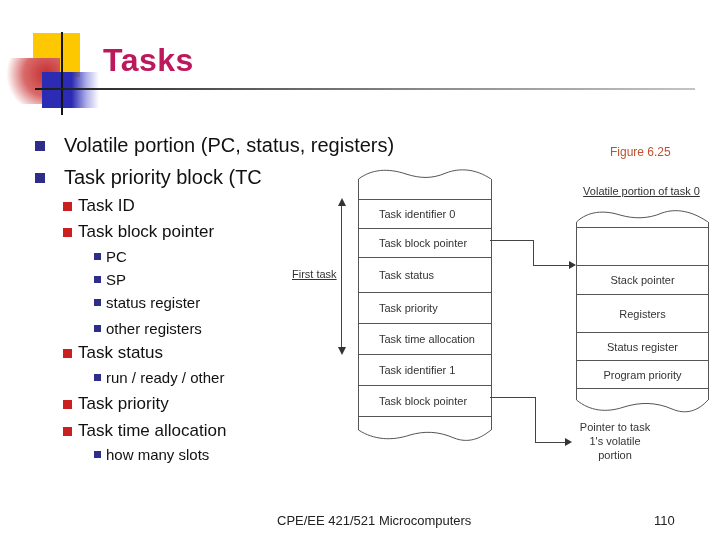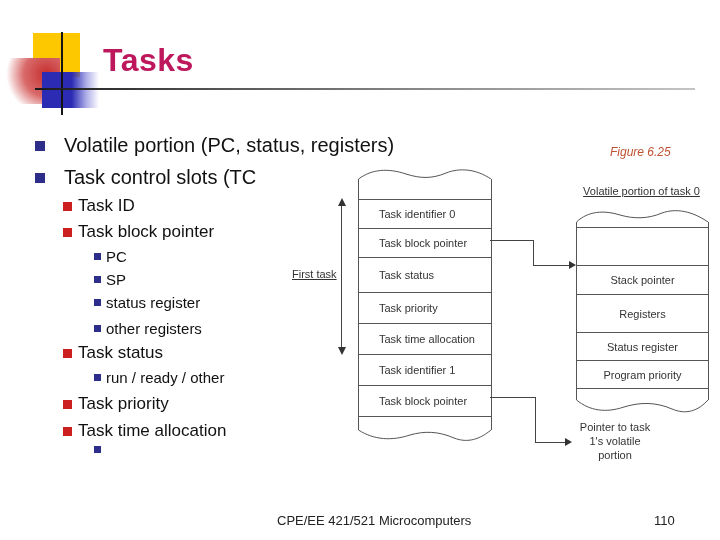--- a/index.html
+++ b/index.html
@@ -22,21 +22,21 @@
   .bullet{position:absolute;display:flex;align-items:center;color:#111;white-space:nowrap;}
   .l1{left:35px;font-size:20px;gap:19px;}
   .l2{left:63px;font-size:17px;gap:6px;}
   .l3{left:94px;font-size:15px;gap:5px;}
   .sq{flex:none;display:inline-block;}
   .sq1{width:10px;height:10px;background:#2d2d8a;}
   .sq2{width:9px;height:9px;background:#cc2020;}
   .sq3{width:7px;height:7px;background:#2d2d8a;}
 
   
-  .caption{position:absolute;left:610px;top:145px;font-size:12px;color:#bf5030;font-style:italic;}
+  .caption{position:absolute;left:610px;top:145px;font-size:12px;color:#bf5030;}
   .figlabel{position:absolute;font-size:11px;color:#333;text-decoration:underline;}
   .fcol{position:absolute;border-left:1px solid #555;border-right:1px solid #555;background:#fff;}
   .frow{box-sizing:border-box;display:flex;align-items:center;font-size:11px;color:#333;}
   .frow.bt{border-top:1px solid #555;}
   .fcol-left .frow{padding-left:20px;text-align:right;}
   .fcol-right .frow{justify-content:center;text-align:center;}
   .wave{position:absolute;}
   .cline{position:absolute;background:#444;}
   .arrow-r{position:absolute;width:0;height:0;border-top:4px solid transparent;
            border-bottom:4px solid transparent;border-left:7px solid #333;}
@@ -62,21 +62,21 @@
   <div class="hrule"></div>
 
   <div class="title">Tasks</div>
 
   <div class="bullet l1" style="top:134px">
     <span class="sq sq1"></span>
     <span>Volatile portion (PC, status, registers)</span>
   </div>
   <div class="bullet l1" style="top:166px">
     <span class="sq sq1"></span>
-    <span>Task control slots (TC</span>
+    <span>Task priority block (TC</span>
   </div>
   <div class="bullet l2" style="top:196px">
     <span class="sq sq2"></span>
     <span>Task ID</span>
   </div>
   <div class="bullet l2" style="top:222px">
     <span class="sq sq2"></span>
     <span>Task block pointer</span>
   </div>
   <div class="bullet l3" style="top:248px">
@@ -106,20 +106,21 @@
   <div class="bullet l2" style="top:394px">
     <span class="sq sq2"></span>
     <span>Task priority</span>
   </div>
   <div class="bullet l2" style="top:421px">
     <span class="sq sq2"></span>
     <span>Task time allocation</span>
   </div>
   <div class="bullet l3" style="top:446px">
     <span class="sq sq3"></span>
+    <span>how many slots</span>
   </div>
 
   <div class="caption">Figure 6.25</div>
 
   <div class="figlabel" style="left:292px;top:268px">First task</div>
   <div class="cline" style="left:341px;top:205px;width:1px;height:143px"></div>
   <div class="arrow-up" style="left:338px;top:198px"></div>
   <div class="arrow-dn" style="left:338px;top:347px"></div>
 
   <svg class="wave" style="left:358px;top:166px" width="134" height="14" viewBox="0 0 134 14">

